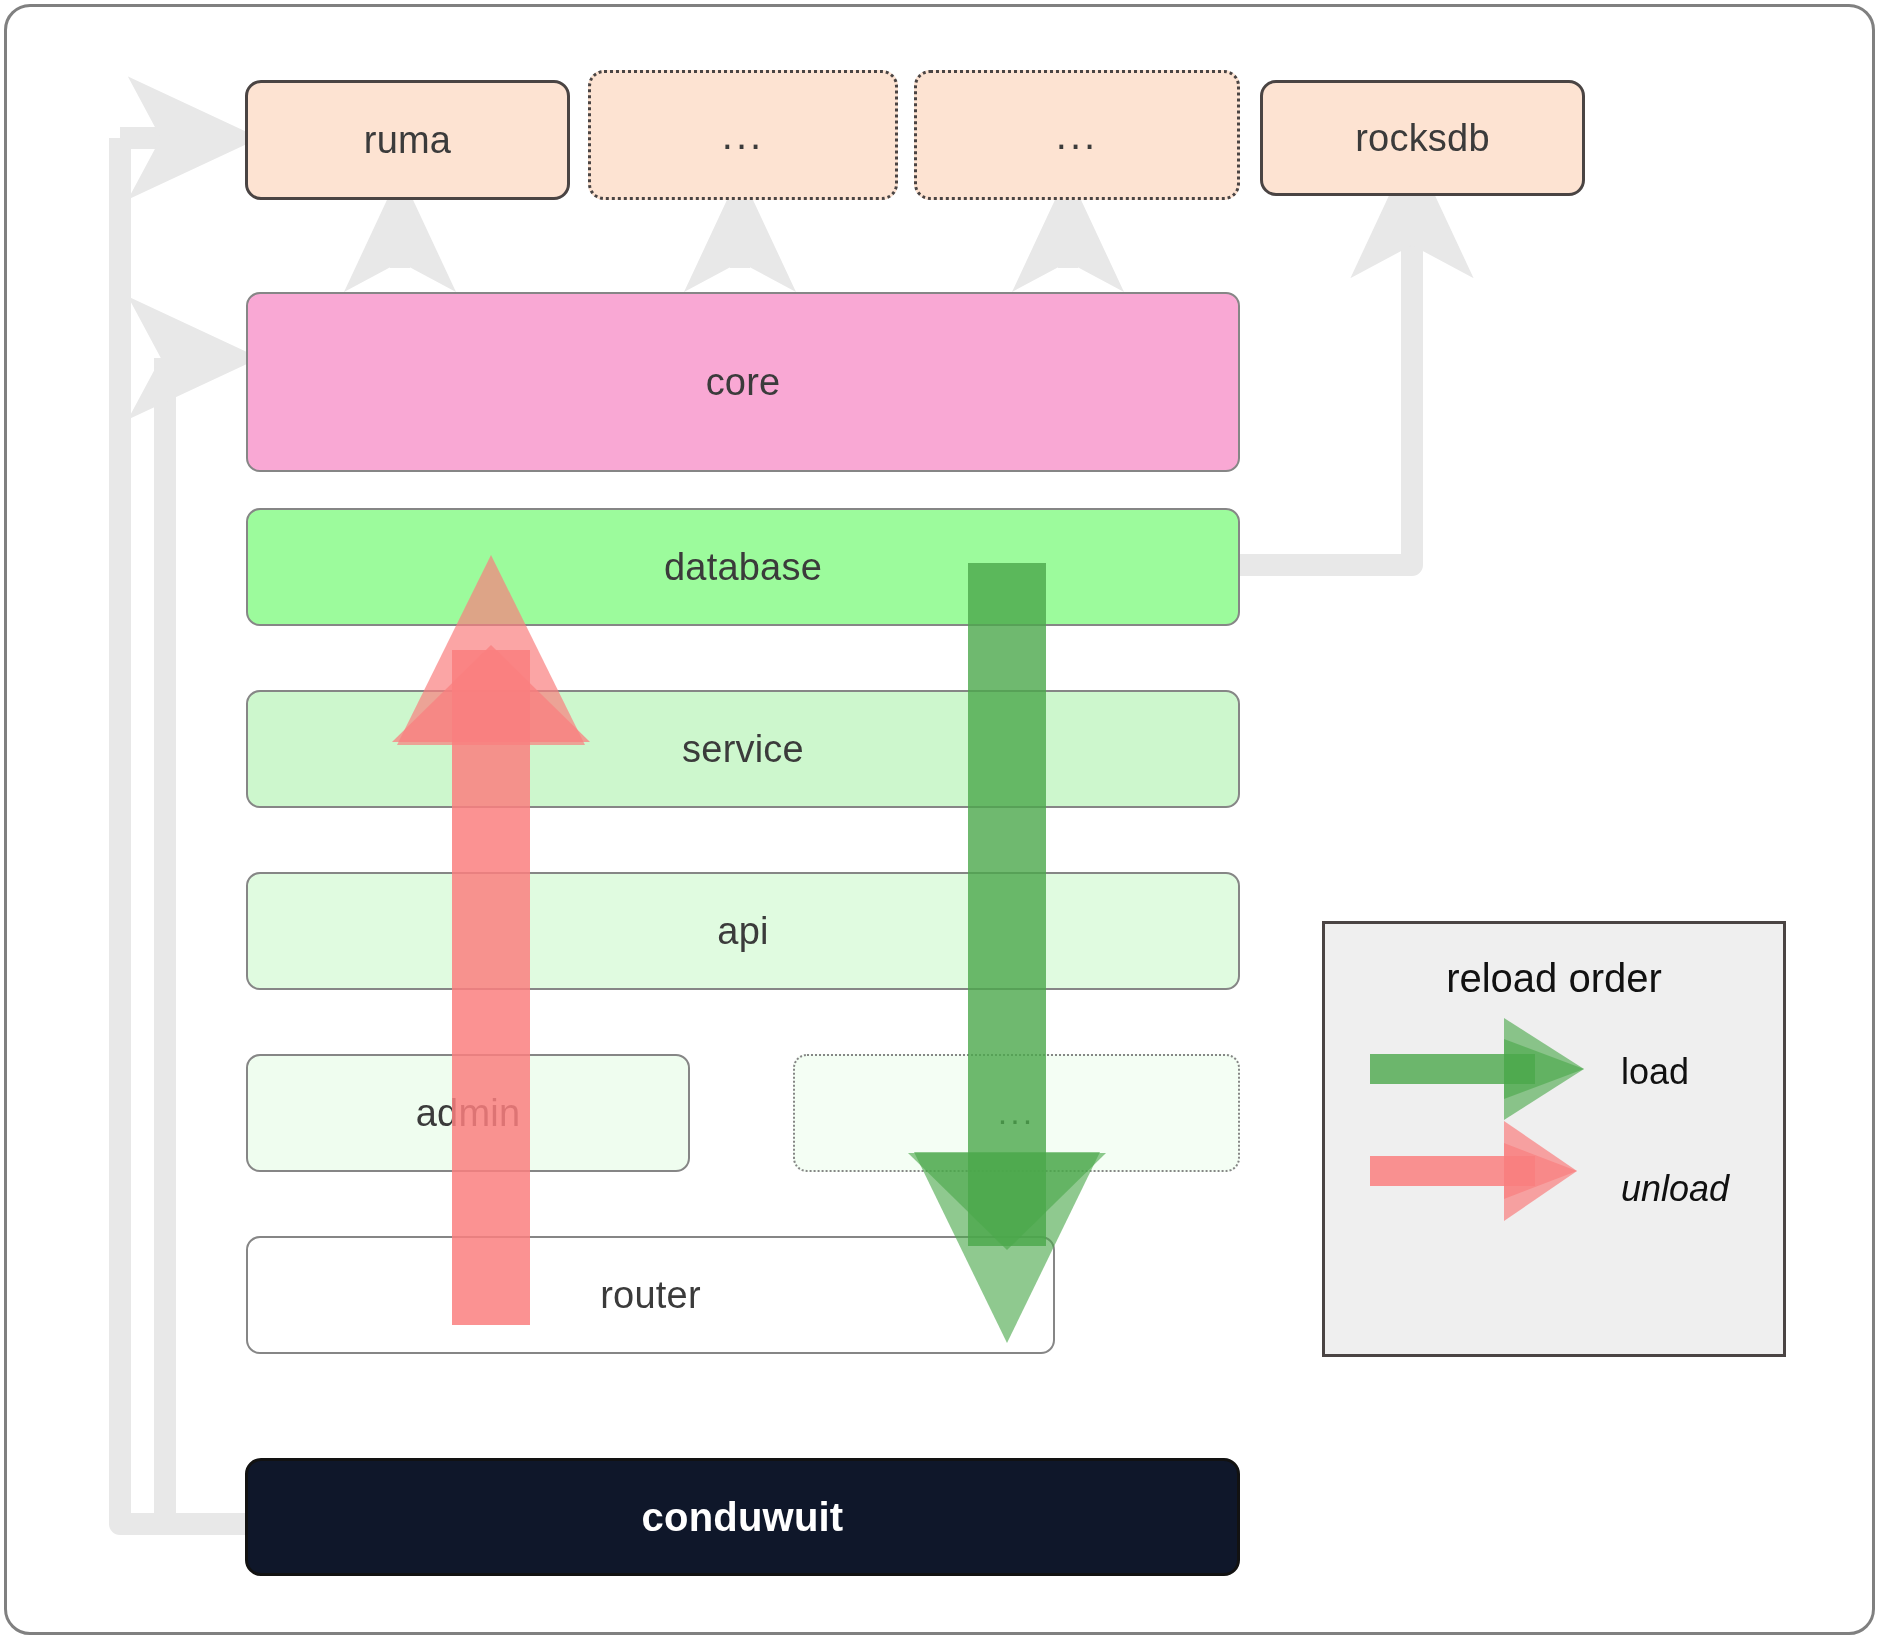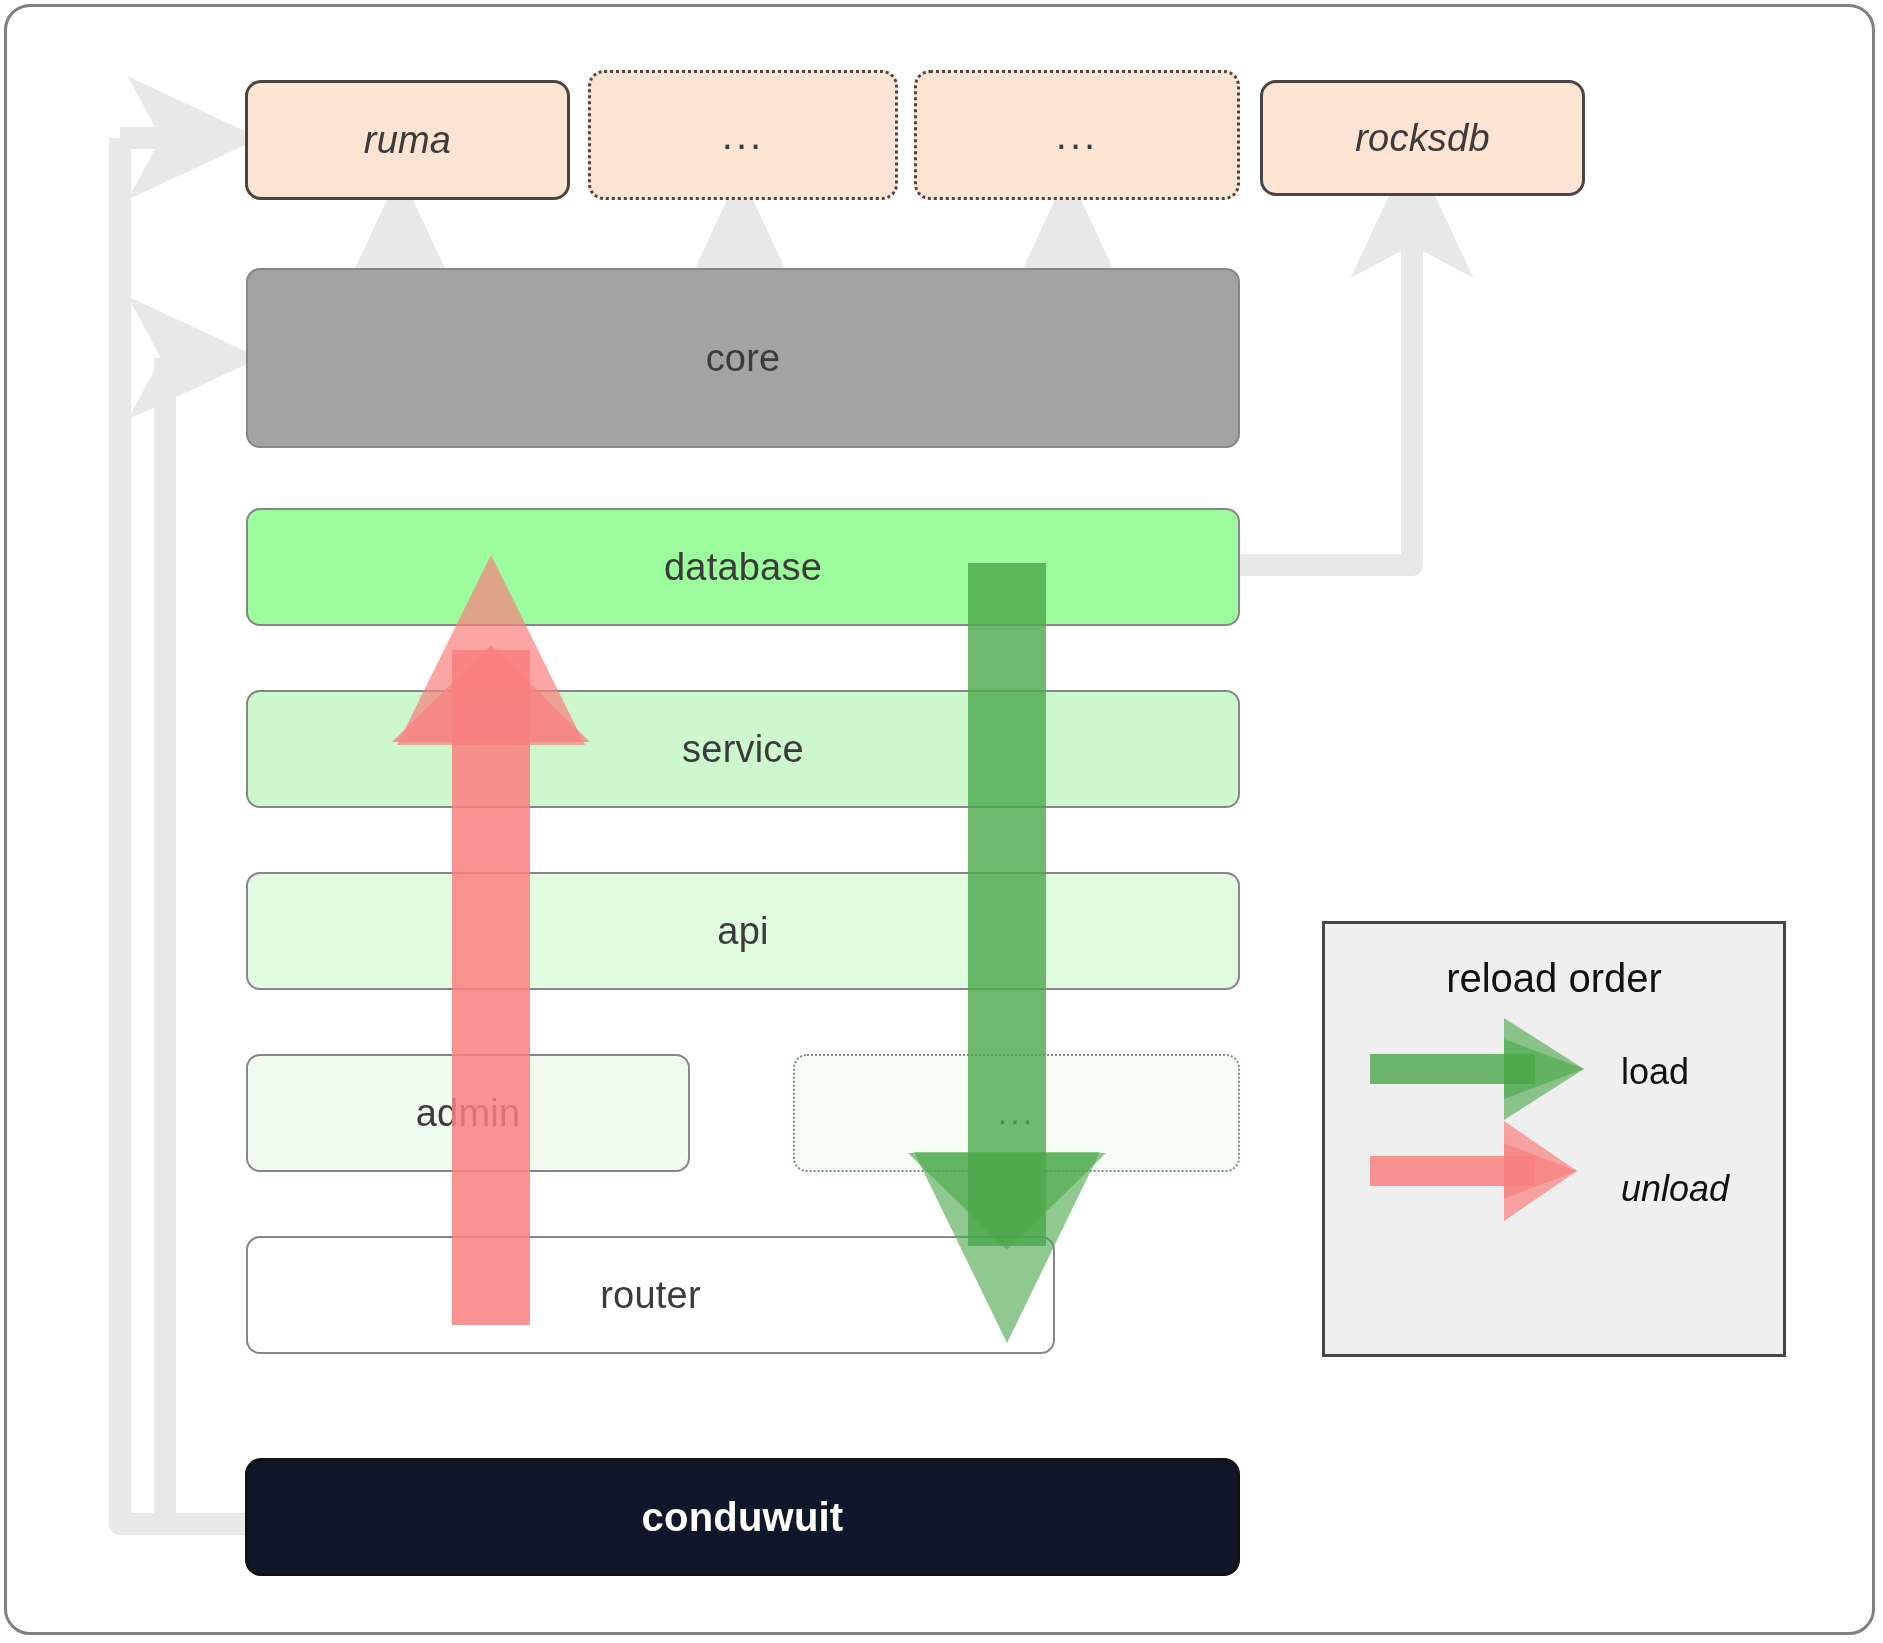--- a/index.html
+++ b/index.html
@@ -44,30 +44,30 @@
     justify-content: center;
     border-radius: 14px;
     font-size: 38px;
     color: #3b3b3b;
     letter-spacing: 0.2px;
   }
   .node.dep {
     background: #fde3d2;
     border: 3px solid #4a4443;
     border-radius: 16px;
-    font-style: italic;
   }
   .node.dep-dotted {
     background: #fde3d2;
     border: 3px dotted #4a4443;
     border-radius: 16px;
   }
   .node.core {
-    background: #a3a3a3;
-    border: 2px solid #868686;
+    background: #f9a8d4;
+    border: 2px solid #868686;
+    margin-top: 24px;
   }
   .node.lyr-database {
     background: #9cfb9c;
     border: 2px solid #868686;
   }
   .node.lyr-service {
     background: #cdf7cd;
     border: 2px solid #868686;
   }
   .node.lyr-api {

